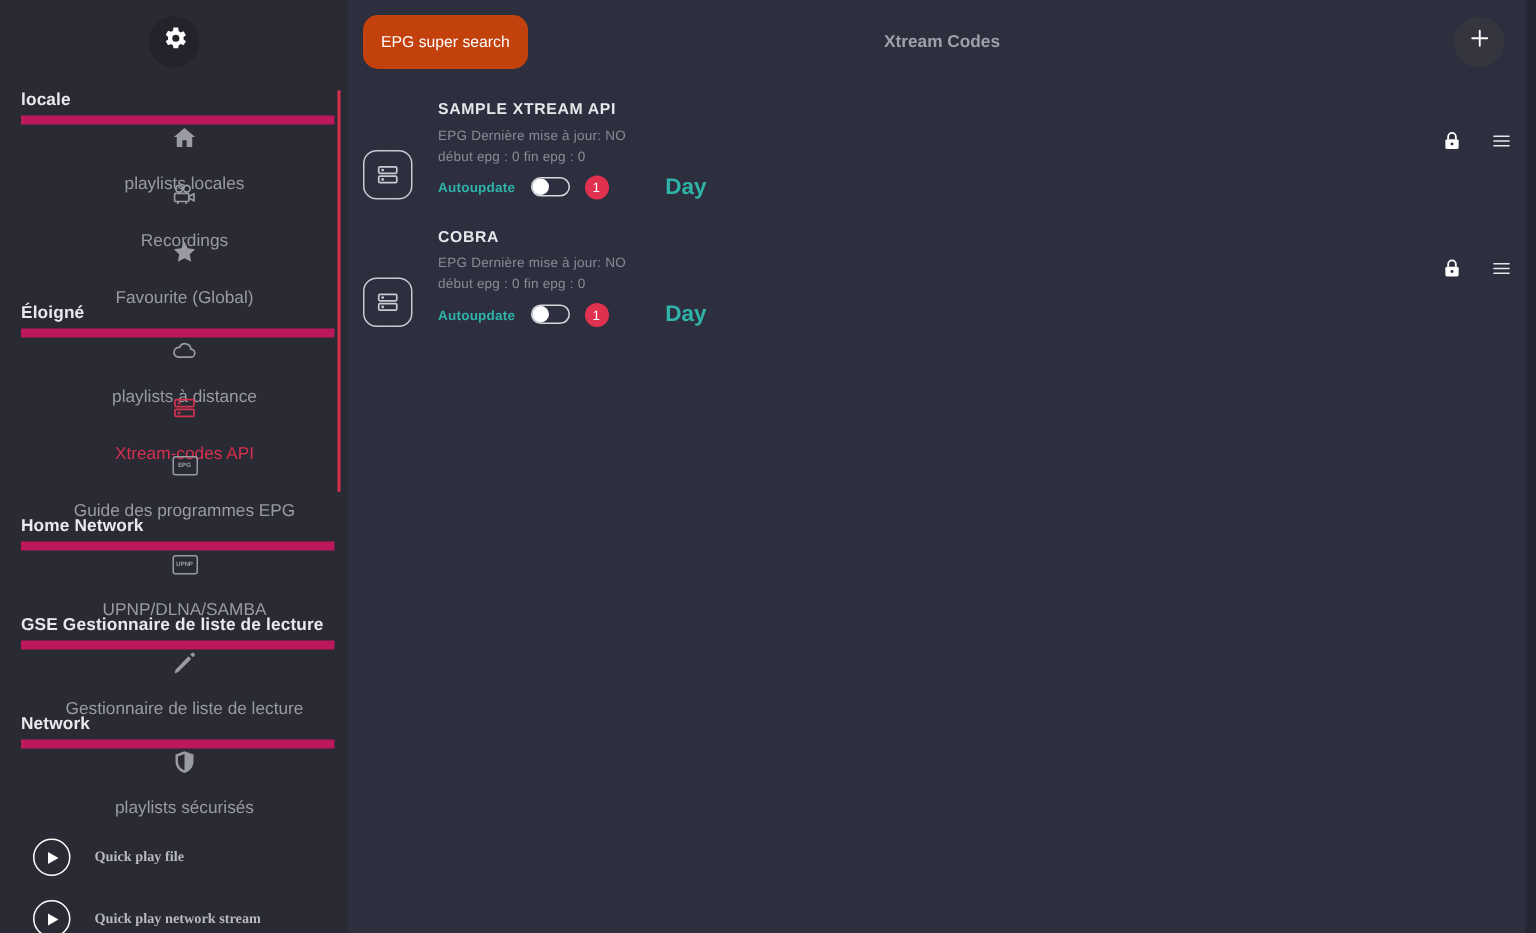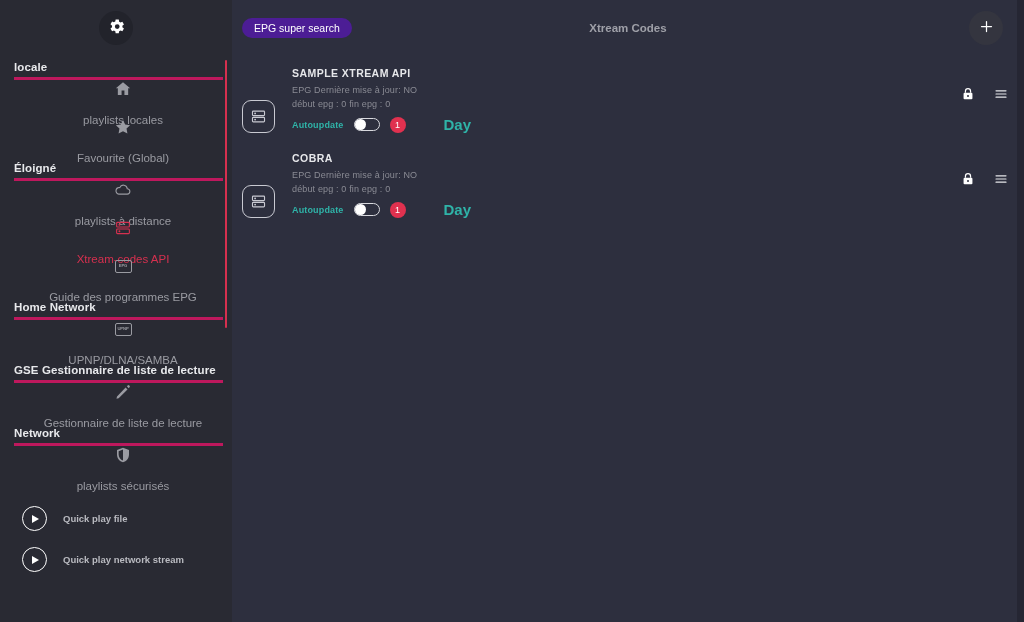--- a/index.html
+++ b/index.html
@@ -35,21 +35,21 @@
     width: 34px; height: 34px;
     border-radius: 50%;
     background: #22232b;
     display: flex; align-items: center; justify-content: center;
   }
   .gear-btn svg { width: 19px; height: 19px; fill: #ffffff; }
 
   .sec-head {
     margin: 0 9px 0 14px;
     padding-bottom: 4px;
-    border-bottom: 3px solid #be185d;
+    border-bottom: 6px solid #be185d;
     color: #e8e9ec;
     font-size: 11.5px;
     font-weight: bold;
     letter-spacing: .1px;
     white-space: nowrap;
   }
   .sec-head.t0 { margin-top: 5px; }
   .sec-head.gap { margin-top: 6px; }
 
   .nav-item {
@@ -89,20 +89,21 @@
     letter-spacing: -0.1px;
     line-height: 1;
   }
 
   .quick-item {
     display: flex;
     align-items: center;
     gap: 16px;
     padding-left: 22px;
     height: 41px;
+    font-family: Liberation Serif, serif;
   }
   .play-circle {
     width: 25px; height: 25px;
     border-radius: 50%;
     border: 1.6px solid #ffffff;
     display: flex; align-items: center; justify-content: center;
     flex: 0 0 25px;
   }
   .play-tri {
     width: 0; height: 0;
@@ -135,24 +136,24 @@
     overflow: hidden;
   }
   #topbar {
     position: relative;
     height: 56px;
     display: flex;
     align-items: center;
   }
   #epg-search {
     margin-left: 10px;
-    height: 20px;
+    height: 36px;
     padding: 0 12px;
     border-radius: 10px;
-    background: #4c1d95;
+    background: #c2410c;
     color: #ffffff;
     font-size: 10.5px;
     display: flex; align-items: center;
     white-space: nowrap;
     border: none;
     font-family: "Liberation Sans", sans-serif;
   }
   #main-title {
     position: absolute;
     left: 0; right: 0;
@@ -284,20 +285,32 @@
     </div>
 
     <div class="sec-head t0">locale</div>
     <div class="nav-item">
       <span class="nav-ico">
         <svg viewBox="0 0 24 24">
             <path class="f" d="M12 3 2.5 11h2.6v9h5v-6h3.8v6h5v-9h2.6z"></path>
           </svg>
       </span>
       <span class="nav-lbl">playlists locales</span>
+    </div>
+    <div class="nav-item">
+      <span class="nav-ico">
+        <svg viewBox="0 0 24 24">
+          <circle class="s" cx="7.2" cy="6.4" r="3"></circle>
+          <circle class="s" cx="14" cy="6.4" r="3"></circle>
+          <rect class="s" x="3.2" y="10.6" width="12.6" height="7.2" rx="1"></rect>
+          <path class="s" d="M16 13.2l4.4-2.2v6l-4.4-2.2z"></path>
+          <path class="s" d="M6 18v2M13.4 18v2"></path>
+        </svg>
+      </span>
+      <span class="nav-lbl">Recordings</span>
     </div>
     <div class="nav-item">
       <span class="nav-ico">
         <svg viewBox="0 0 24 24">
             <path class="f" d="M12 2.6l2.9 6 6.6.9-4.8 4.6 1.2 6.6L12 17.6 6.1 20.7l1.2-6.6L2.5 9.5l6.6-.9z"></path>
           </svg>
       </span>
       <span class="nav-lbl">Favourite (Global)</span>
     </div>
 

